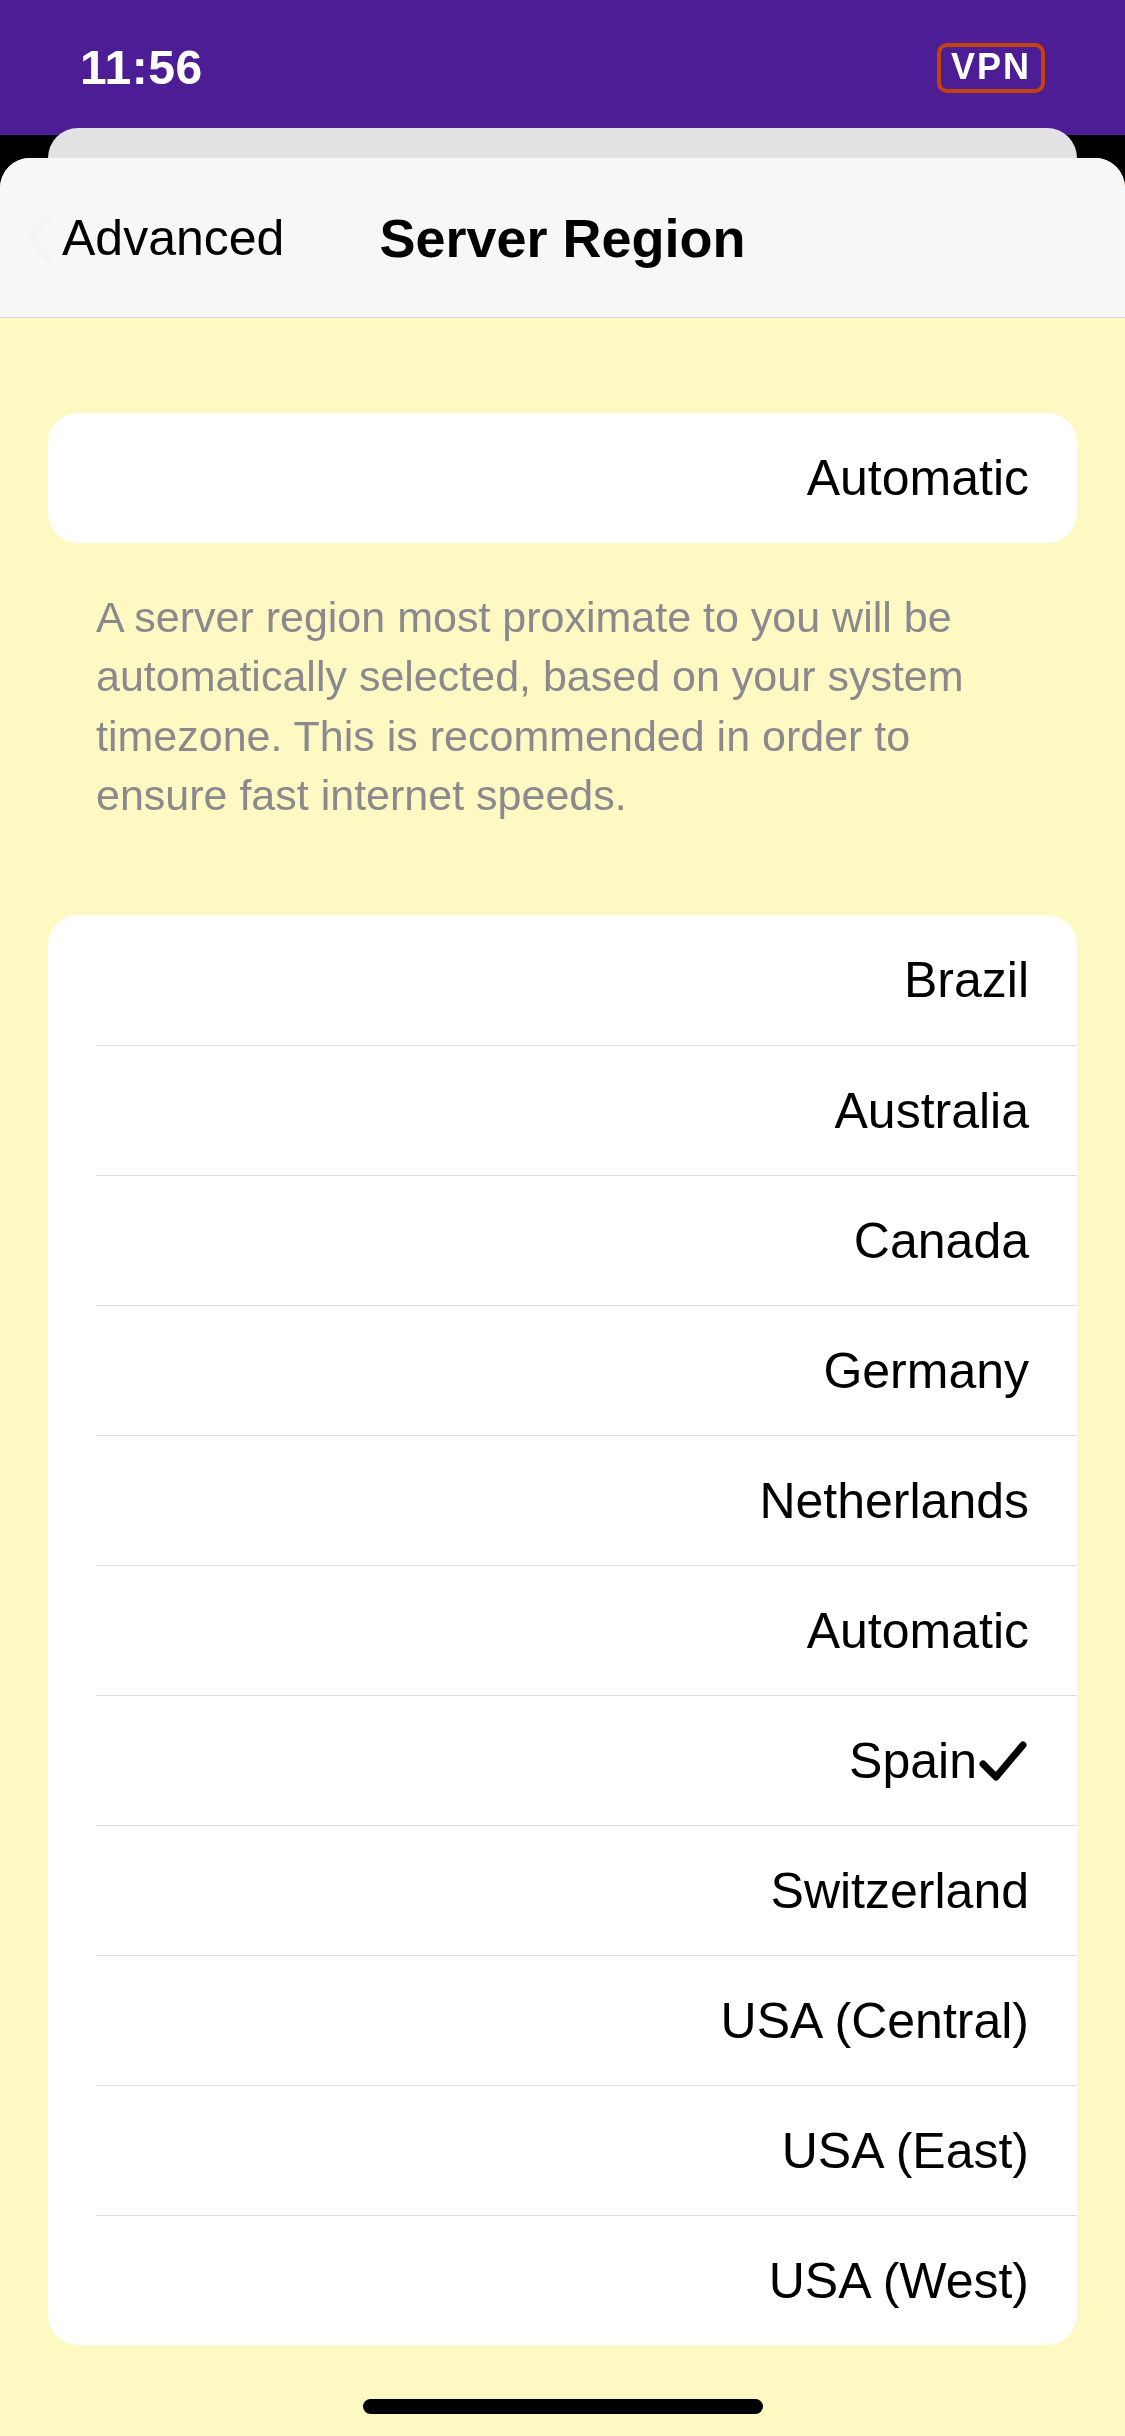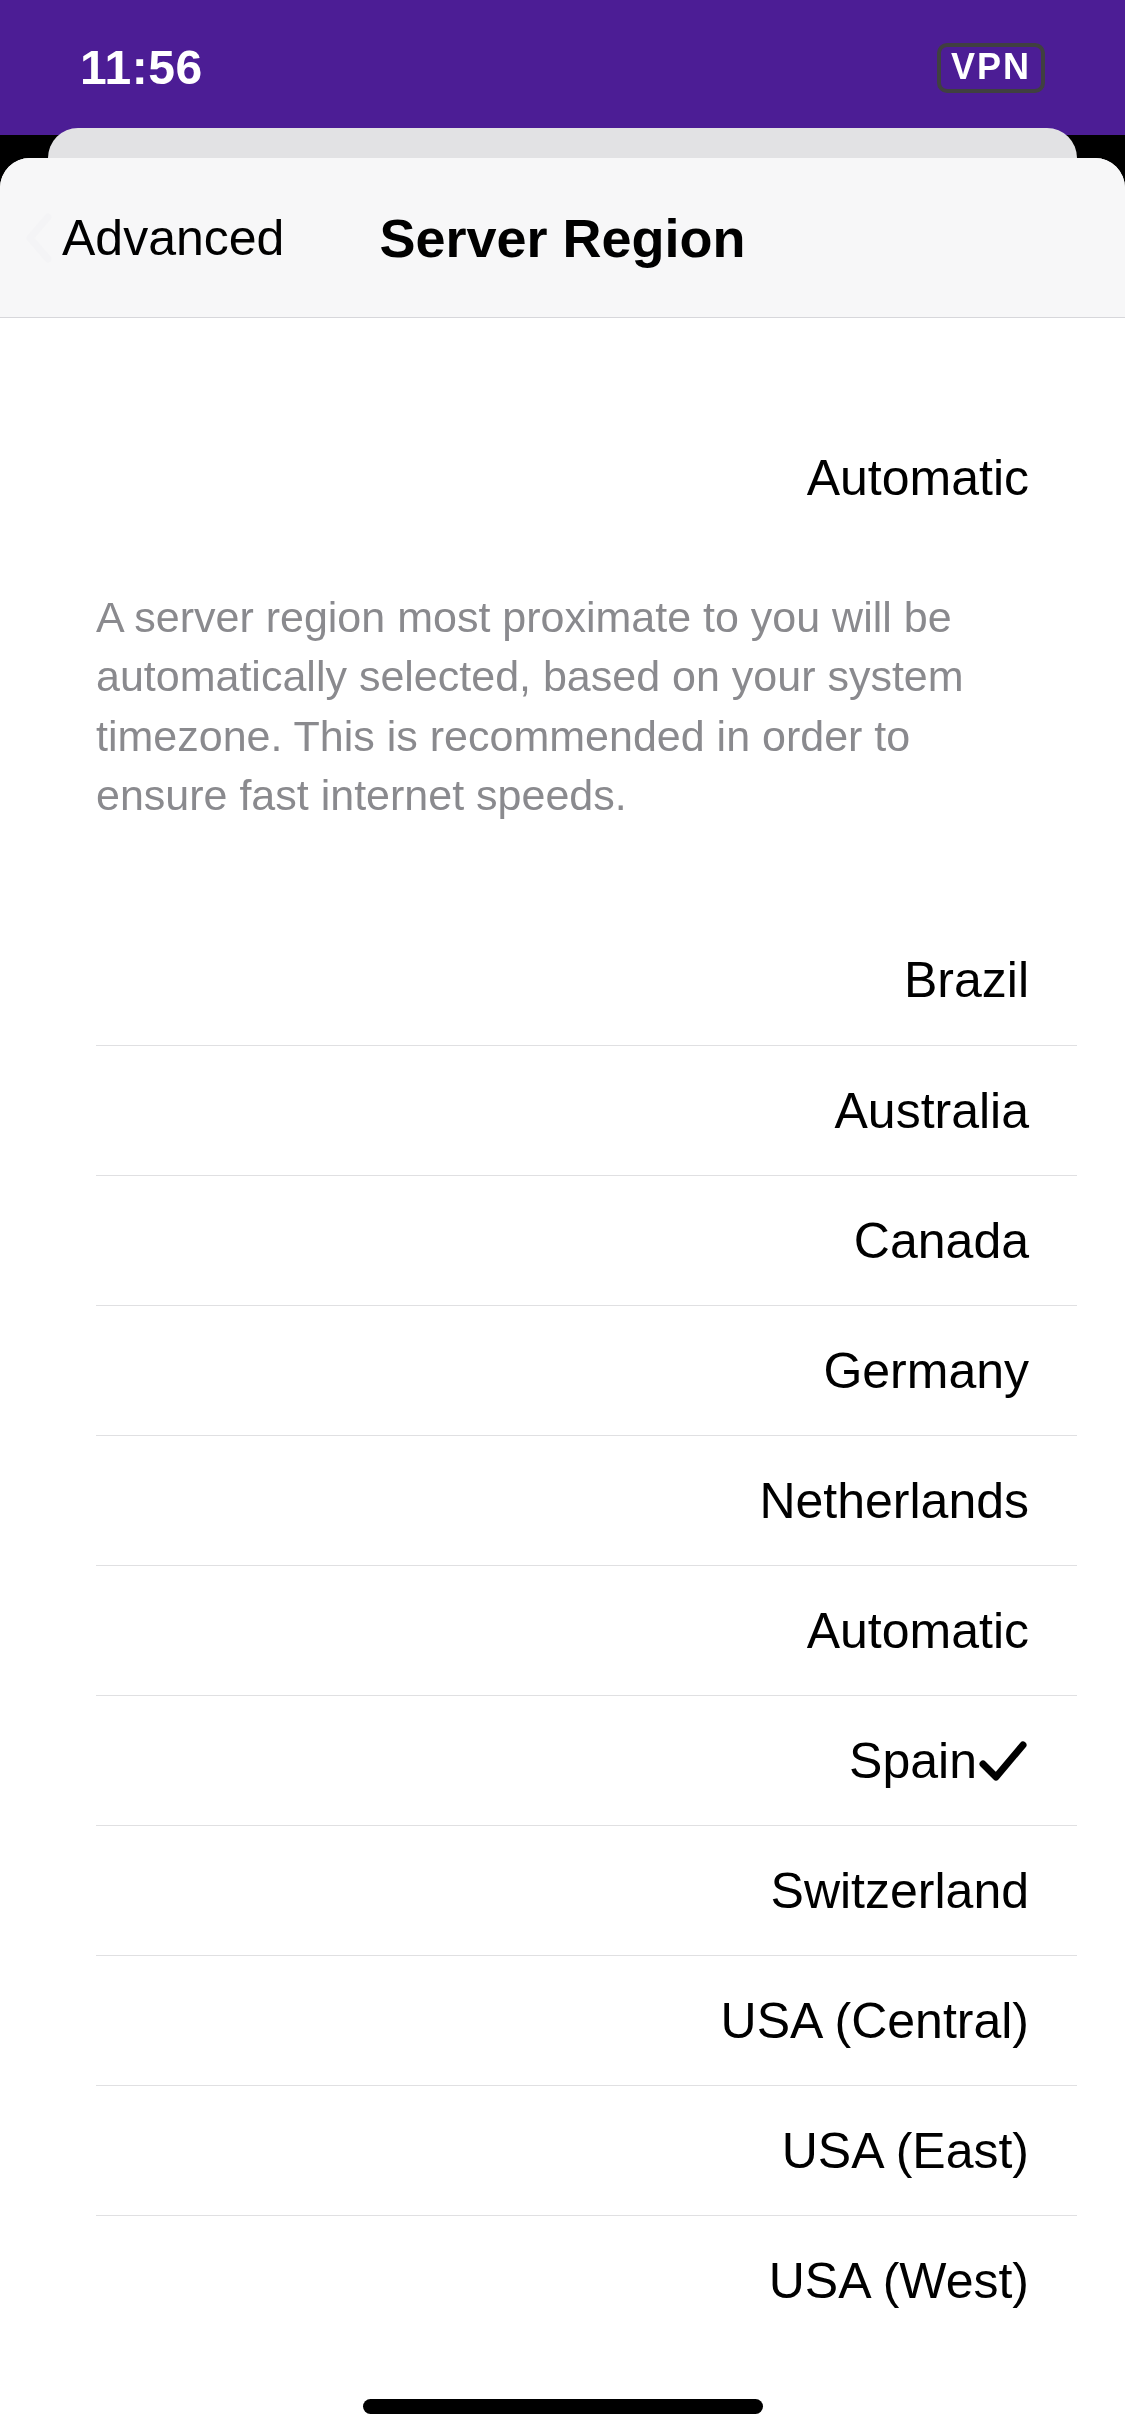--- a/index.html
+++ b/index.html
@@ -12,21 +12,21 @@
     color: #fff;
     display: flex;
     align-items: center;
     justify-content: space-between;
     padding: 0 80px 0 80px;
     font-size: 48px;
     font-weight: 600;
   }
   .status-bar .time { letter-spacing: 0.5px; }
   .vpn-badge {
-    border: 4px solid #404040;
+    border: 4px solid #c2410c;
     border-radius: 10px;
     padding: 2px 10px 4px 10px;
     font-size: 36px;
     font-weight: 700;
     letter-spacing: 2px;
     line-height: 1;
   }
 
   
   .sheet-peek {
@@ -39,21 +39,21 @@
     border-radius: 30px 30px 0 0;
   }
 
   
   .sheet {
     position: absolute;
     top: 158px;
     left: 0;
     right: 0;
     bottom: 0;
-    background: #ffffff;
+    background: #fef9c3;
     border-radius: 30px 30px 0 0;
     overflow: hidden;
   }
 
   
   .navbar {
     height: 160px;
     display: flex;
     align-items: center;
     justify-content: center;

